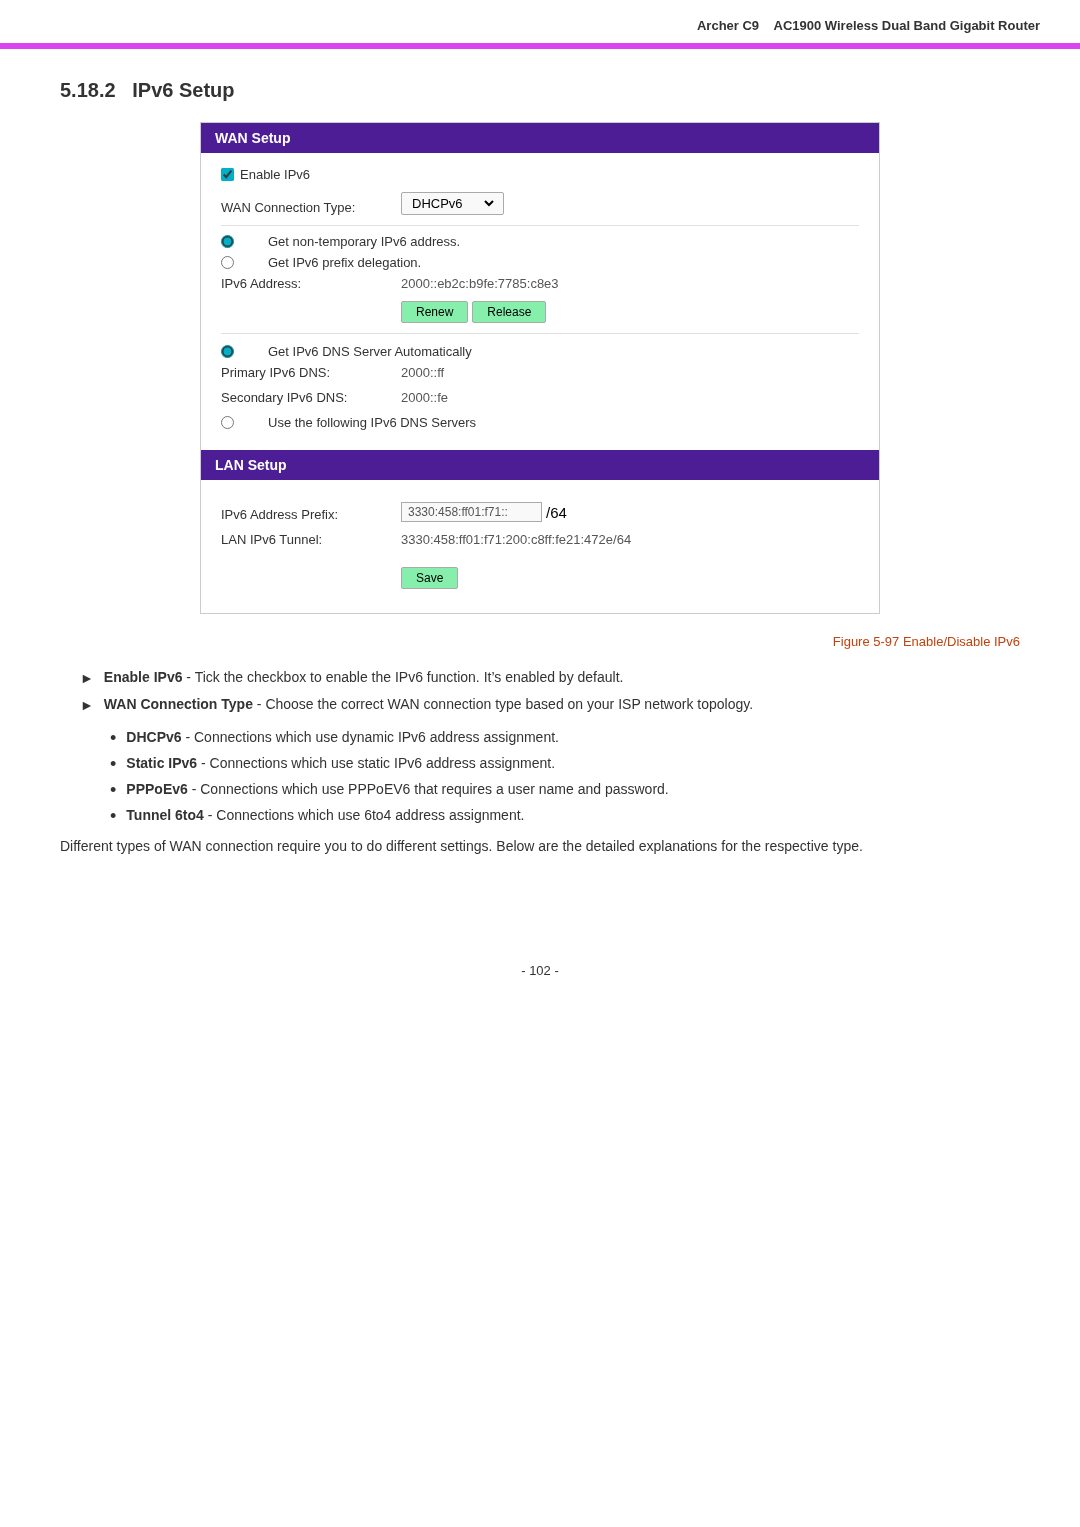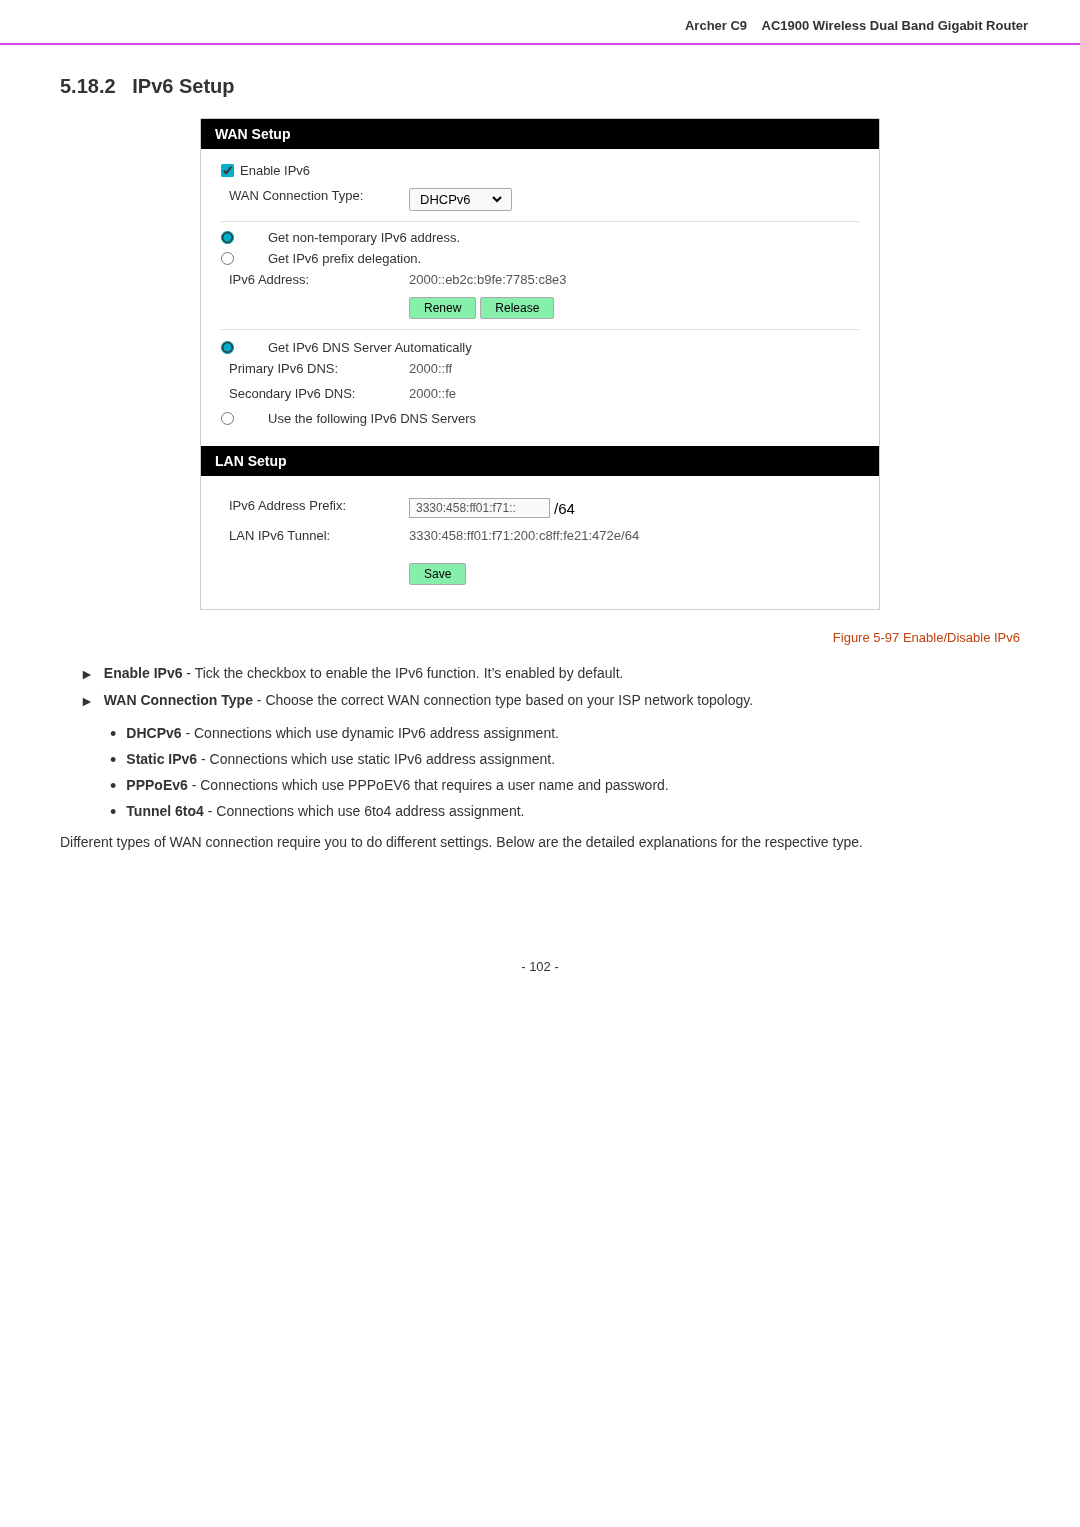--- a/index.html
+++ b/index.html
@@ -6,22 +6,22 @@
     body {
       background: #fff;
       font-family: Arial, sans-serif;
       font-size: 14px;
       color: #333;
       width: 1080px;
       min-height: 1527px;
     }
     .page-header {
       text-align: right;
-      padding: 18px 52px 10px 40px;
-      border-bottom: 2px solid #d946ef;
+      padding: 18px 40px 10px 40px;
+      border-bottom: 6px solid #d946ef;
       font-size: 13px;
       color: #333;
     }
     .page-header .model {
       font-weight: bold;
     }
     .page-header .product {
       font-weight: bold;
     }
     .content {
@@ -33,34 +33,33 @@
       margin-bottom: 20px;
     }
     .config-box {
       border: 1px solid #ccc;
       margin-bottom: 20px;
       width: 680px;
       margin-left: auto;
       margin-right: auto;
     }
     .config-box-header {
-      background: #000000;
+      background: #4c1d95;
       color: #fff;
       font-weight: bold;
       font-size: 14px;
       padding: 7px 14px;
     }
     .config-box-body {
       padding: 14px 20px;
     }
     .form-row {
       display: flex;
-      align-items: flex-start;
+      align-items: flex-end;
       margin-bottom: 10px;
-      margin-left: 8px;
     }
     .form-label {
       min-width: 180px;
       font-size: 13px;
       color: #333;
     }
     .form-value {
       font-size: 13px;
       color: #555;
     }

